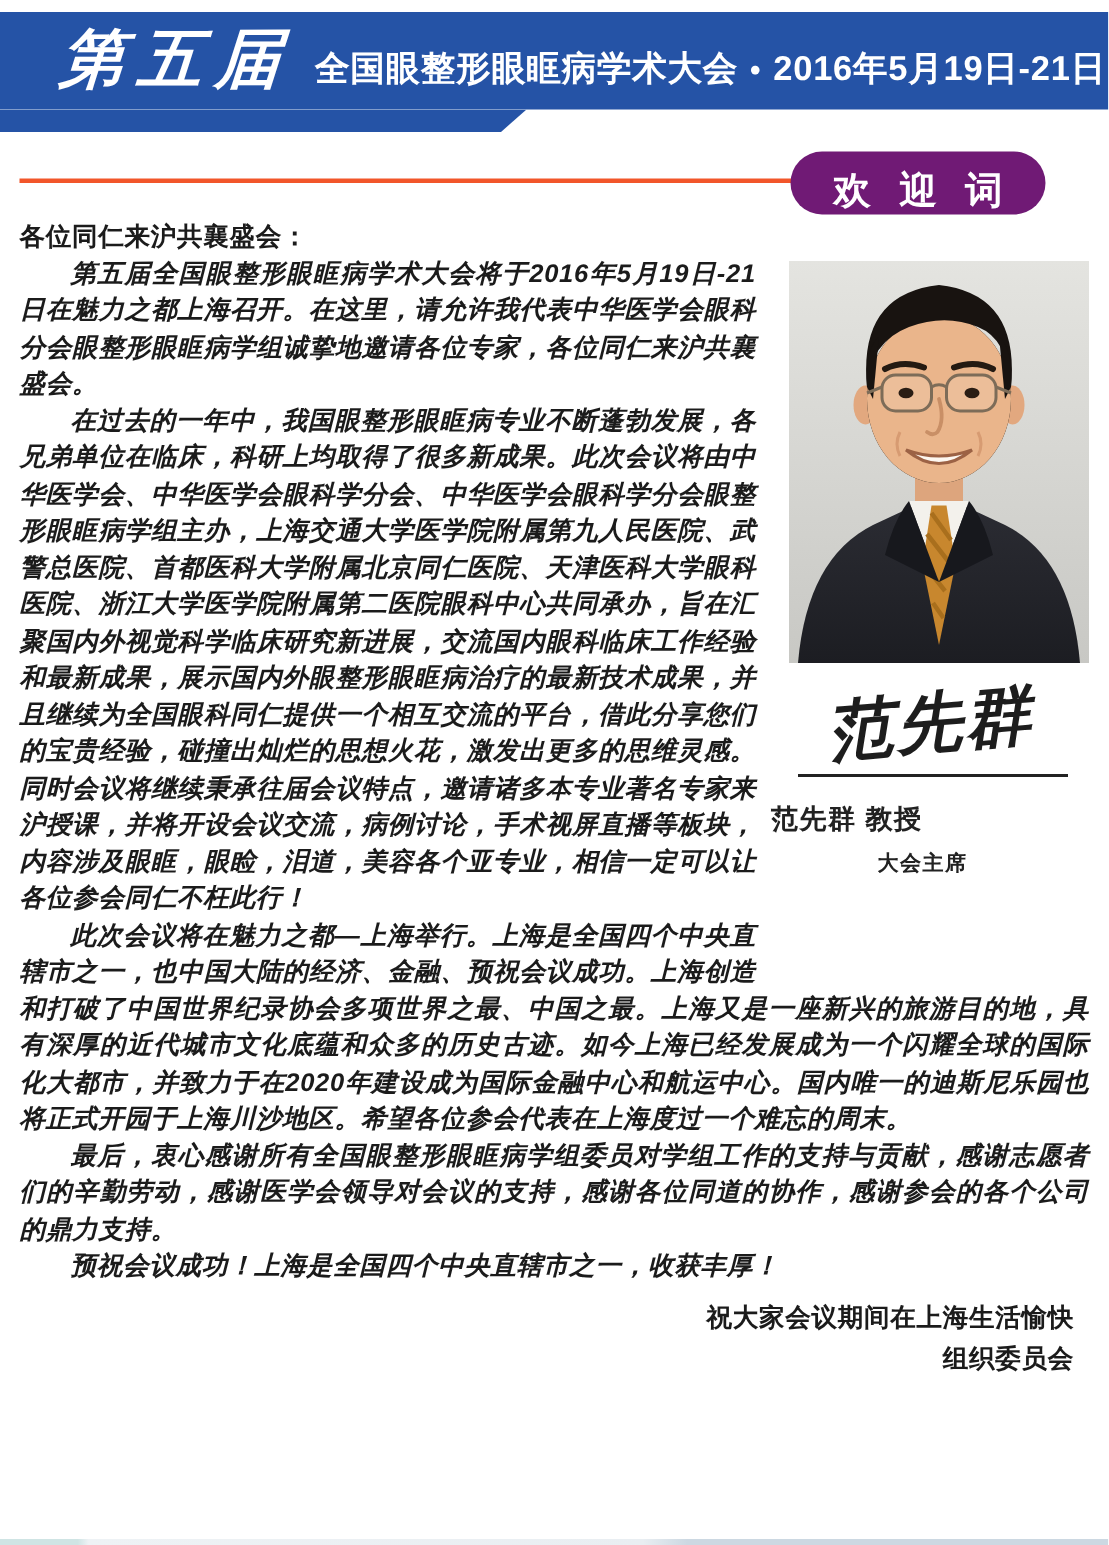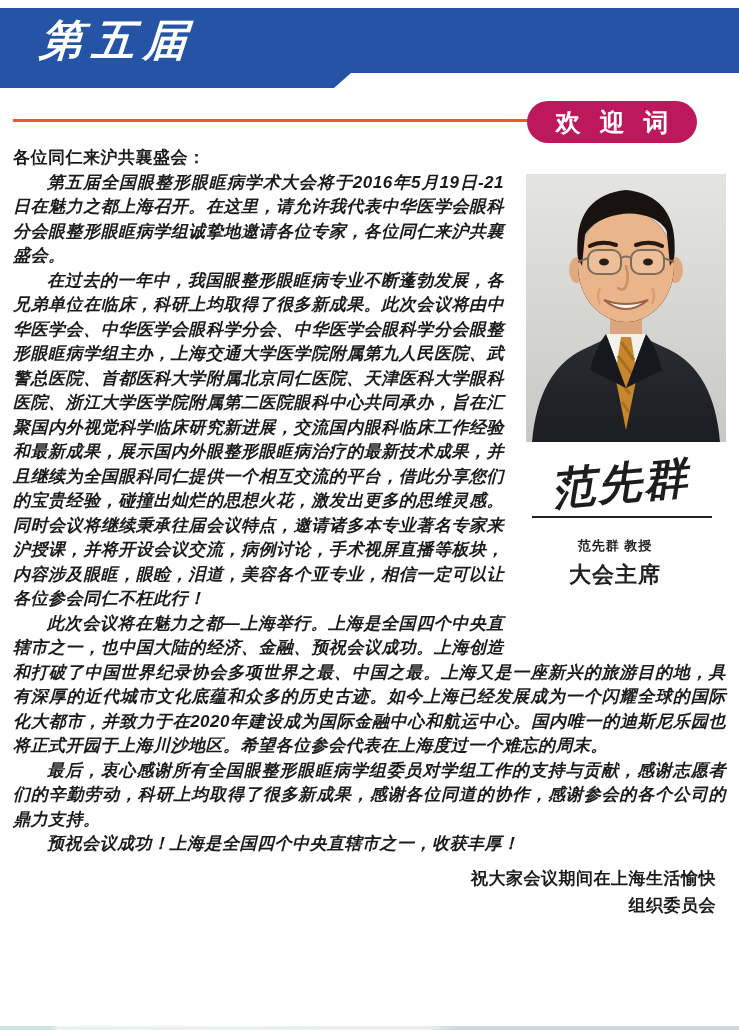--- a/index.html
+++ b/index.html
@@ -15,61 +15,62 @@
   .edition{font-family:"DejaVu Serif",serif;font-style:italic;font-weight:bold;
            color:#fff;font-size:43px;letter-spacing:9px;margin-left:40px;
            transform:skewX(-4deg);white-space:nowrap;line-height:1;}
   .subtitle{color:#fff;font-size:23px;font-weight:bold;margin-left:14px;margin-top:10px;
            white-space:nowrap;letter-spacing:0.5px;}
   .subtitle .dot{margin:0 8px;font-size:20px;}
 
   
   .welcome-row{position:absolute;top:101px;left:0;width:739px;height:42px;}
   .rule{position:absolute;left:13px;top:18px;width:517px;height:3px;background:#f2562a;}
-  .badge{position:absolute;left:527px;top:0;width:170px;height:42px;background:#be185d;
-         border-radius:21px;display:flex;align-items:center;justify-content:center;}
+  .badge{position:absolute;left:527px;top:0;width:170px;height:42px;background:#701a75;
+         border-radius:21px;display:flex;align-items:flex-end;justify-content:center;}
   .badge span{color:#fff;font-size:25px;font-weight:bold;letter-spacing:6px;
          text-indent:6px;white-space:nowrap;}
 
   
   .letter{position:absolute;top:146px;left:13px;width:713px;color:#1b1b1b;
           font-size:17px;font-weight:600;line-height:24.5px;text-align:justify;
           letter-spacing:0.5px;}
   .letter p{margin:0;}
   .para{text-indent:2em;font-style:italic;}
 
   
   .chairman{float:right;width:212px;height:466px;margin:28px 0 6px 10px;}
   .photo{width:200px;height:268px;margin-left:12px;box-shadow:0 0 0 1px #c2c2be inset;}
   .photo svg{display:block;}
   .sig{height:66px;margin-top:8px;text-align:center;
        font-family:"DejaVu Serif",serif;font-style:italic;font-weight:bold;
        font-size:44px;color:#1d1d1d;line-height:66px;
        transform:rotate(-5deg);letter-spacing:2px;}
   .sig-line{width:180px;height:2px;background:#222;margin:0 14px 0 18px;}
-  .cap1{margin-top:16px;text-align:center;font-size:13px;font-weight:600;color:#222;
+  .cap1{margin-top:16px;font-size:18px;font-weight:600;color:#222;
         padding-right:10px;letter-spacing:1px;}
-  .cap2{margin-top:4px;text-align:center;font-size:22px;font-weight:600;color:#222;
+  .cap2{margin-top:4px;text-align:center;font-size:14px;font-weight:600;color:#222;
         padding-right:10px;letter-spacing:1px;}
 
   
   .signoff{margin-top:8px;text-align:right;line-height:27px;padding-right:10px;clear:none;}
   .signoff p{margin:0;font-weight:600;}
 
   
   .footer-stripe{position:absolute;bottom:0;left:0;width:739px;height:4px;
         background:linear-gradient(to right,#cfe4e4 0%,#cfe4e4 7%,#eef2f5 8%,#e9eef2 58%,#ccd8e2 62%,#ccd8e2 100%);}
 </style>
 </head>
 <body>
 
 <div class="page">
 
   <header class="banner">
     <span class="edition">第五届</span>
+    <span class="subtitle"><span>全国眼整形眼眶病学术大会</span><span class="dot">•</span><span>2016年5月19日-21日</span></span>
   </header>
   <div class="banner-ext"></div>
 
   <div class="welcome-row">
     <div class="rule"></div>
     <div class="badge">
       <span>欢 迎 词</span>
     </div>
   </div>
 
@@ -133,21 +134,21 @@
       <div class="sig">范先群</div>
       <div class="sig-line"></div>
       <div class="cap1">范先群 教授</div>
       <div class="cap2">大会主席</div>
     </aside>
 
     <p class="salutation">各位同仁来沪共襄盛会：</p>
     <p class="para">第五届全国眼整形眼眶病学术大会将于2016年5月19日-21日在魅力之都上海召开。在这里，请允许我代表中华医学会眼科分会眼整形眼眶病学组诚挚地邀请各位专家，各位同仁来沪共襄盛会。</p>
     <p class="para">在过去的一年中，我国眼整形眼眶病专业不断蓬勃发展，各兄弟单位在临床，科研上均取得了很多新成果。此次会议将由中华医学会、中华医学会眼科学分会、中华医学会眼科学分会眼整形眼眶病学组主办，上海交通大学医学院附属第九人民医院、武警总医院、首都医科大学附属北京同仁医院、天津医科大学眼科医院、浙江大学医学院附属第二医院眼科中心共同承办，旨在汇聚国内外视觉科学临床研究新进展，交流国内眼科临床工作经验和最新成果，展示国内外眼整形眼眶病治疗的最新技术成果，并且继续为全国眼科同仁提供一个相互交流的平台，借此分享您们的宝贵经验，碰撞出灿烂的思想火花，激发出更多的思维灵感。同时会议将继续秉承往届会议特点，邀请诸多本专业著名专家来沪授课，并将开设会议交流，病例讨论，手术视屏直播等板块，内容涉及眼眶，眼睑，泪道，美容各个亚专业，相信一定可以让各位参会同仁不枉此行！</p>
     <p class="para">此次会议将在魅力之都—上海举行。上海是全国四个中央直辖市之一，也中国大陆的经济、金融、预祝会议成功。上海创造和打破了中国世界纪录协会多项世界之最、中国之最。上海又是一座新兴的旅游目的地，具有深厚的近代城市文化底蕴和众多的历史古迹。如今上海已经发展成为一个闪耀全球的国际化大都市，并致力于在2020年建设成为国际金融中心和航运中心。国内唯一的迪斯尼乐园也将正式开园于上海川沙地区。希望各位参会代表在上海度过一个难忘的周末。</p>
-    <p class="para">最后，衷心感谢所有全国眼整形眼眶病学组委员对学组工作的支持与贡献，感谢志愿者们的辛勤劳动，科研上均取得了很多新成果，感谢各位同道的协作，感谢参会的各个公司的鼎力支持。</p>
+    <p class="para">最后，衷心感谢所有全国眼整形眼眶病学组委员对学组工作的支持与贡献，感谢志愿者们的辛勤劳动，感谢医学会领导对会议的支持，感谢各位同道的协作，感谢参会的各个公司的鼎力支持。</p>
     <p class="para">预祝会议成功！上海是全国四个中央直辖市之一，收获丰厚！</p>
 
     <div class="signoff">
       <p>祝大家会议期间在上海生活愉快</p>
       <p>组织委员会</p>
 
     </div>
   </main>
 
   <div class="footer-stripe"></div>

